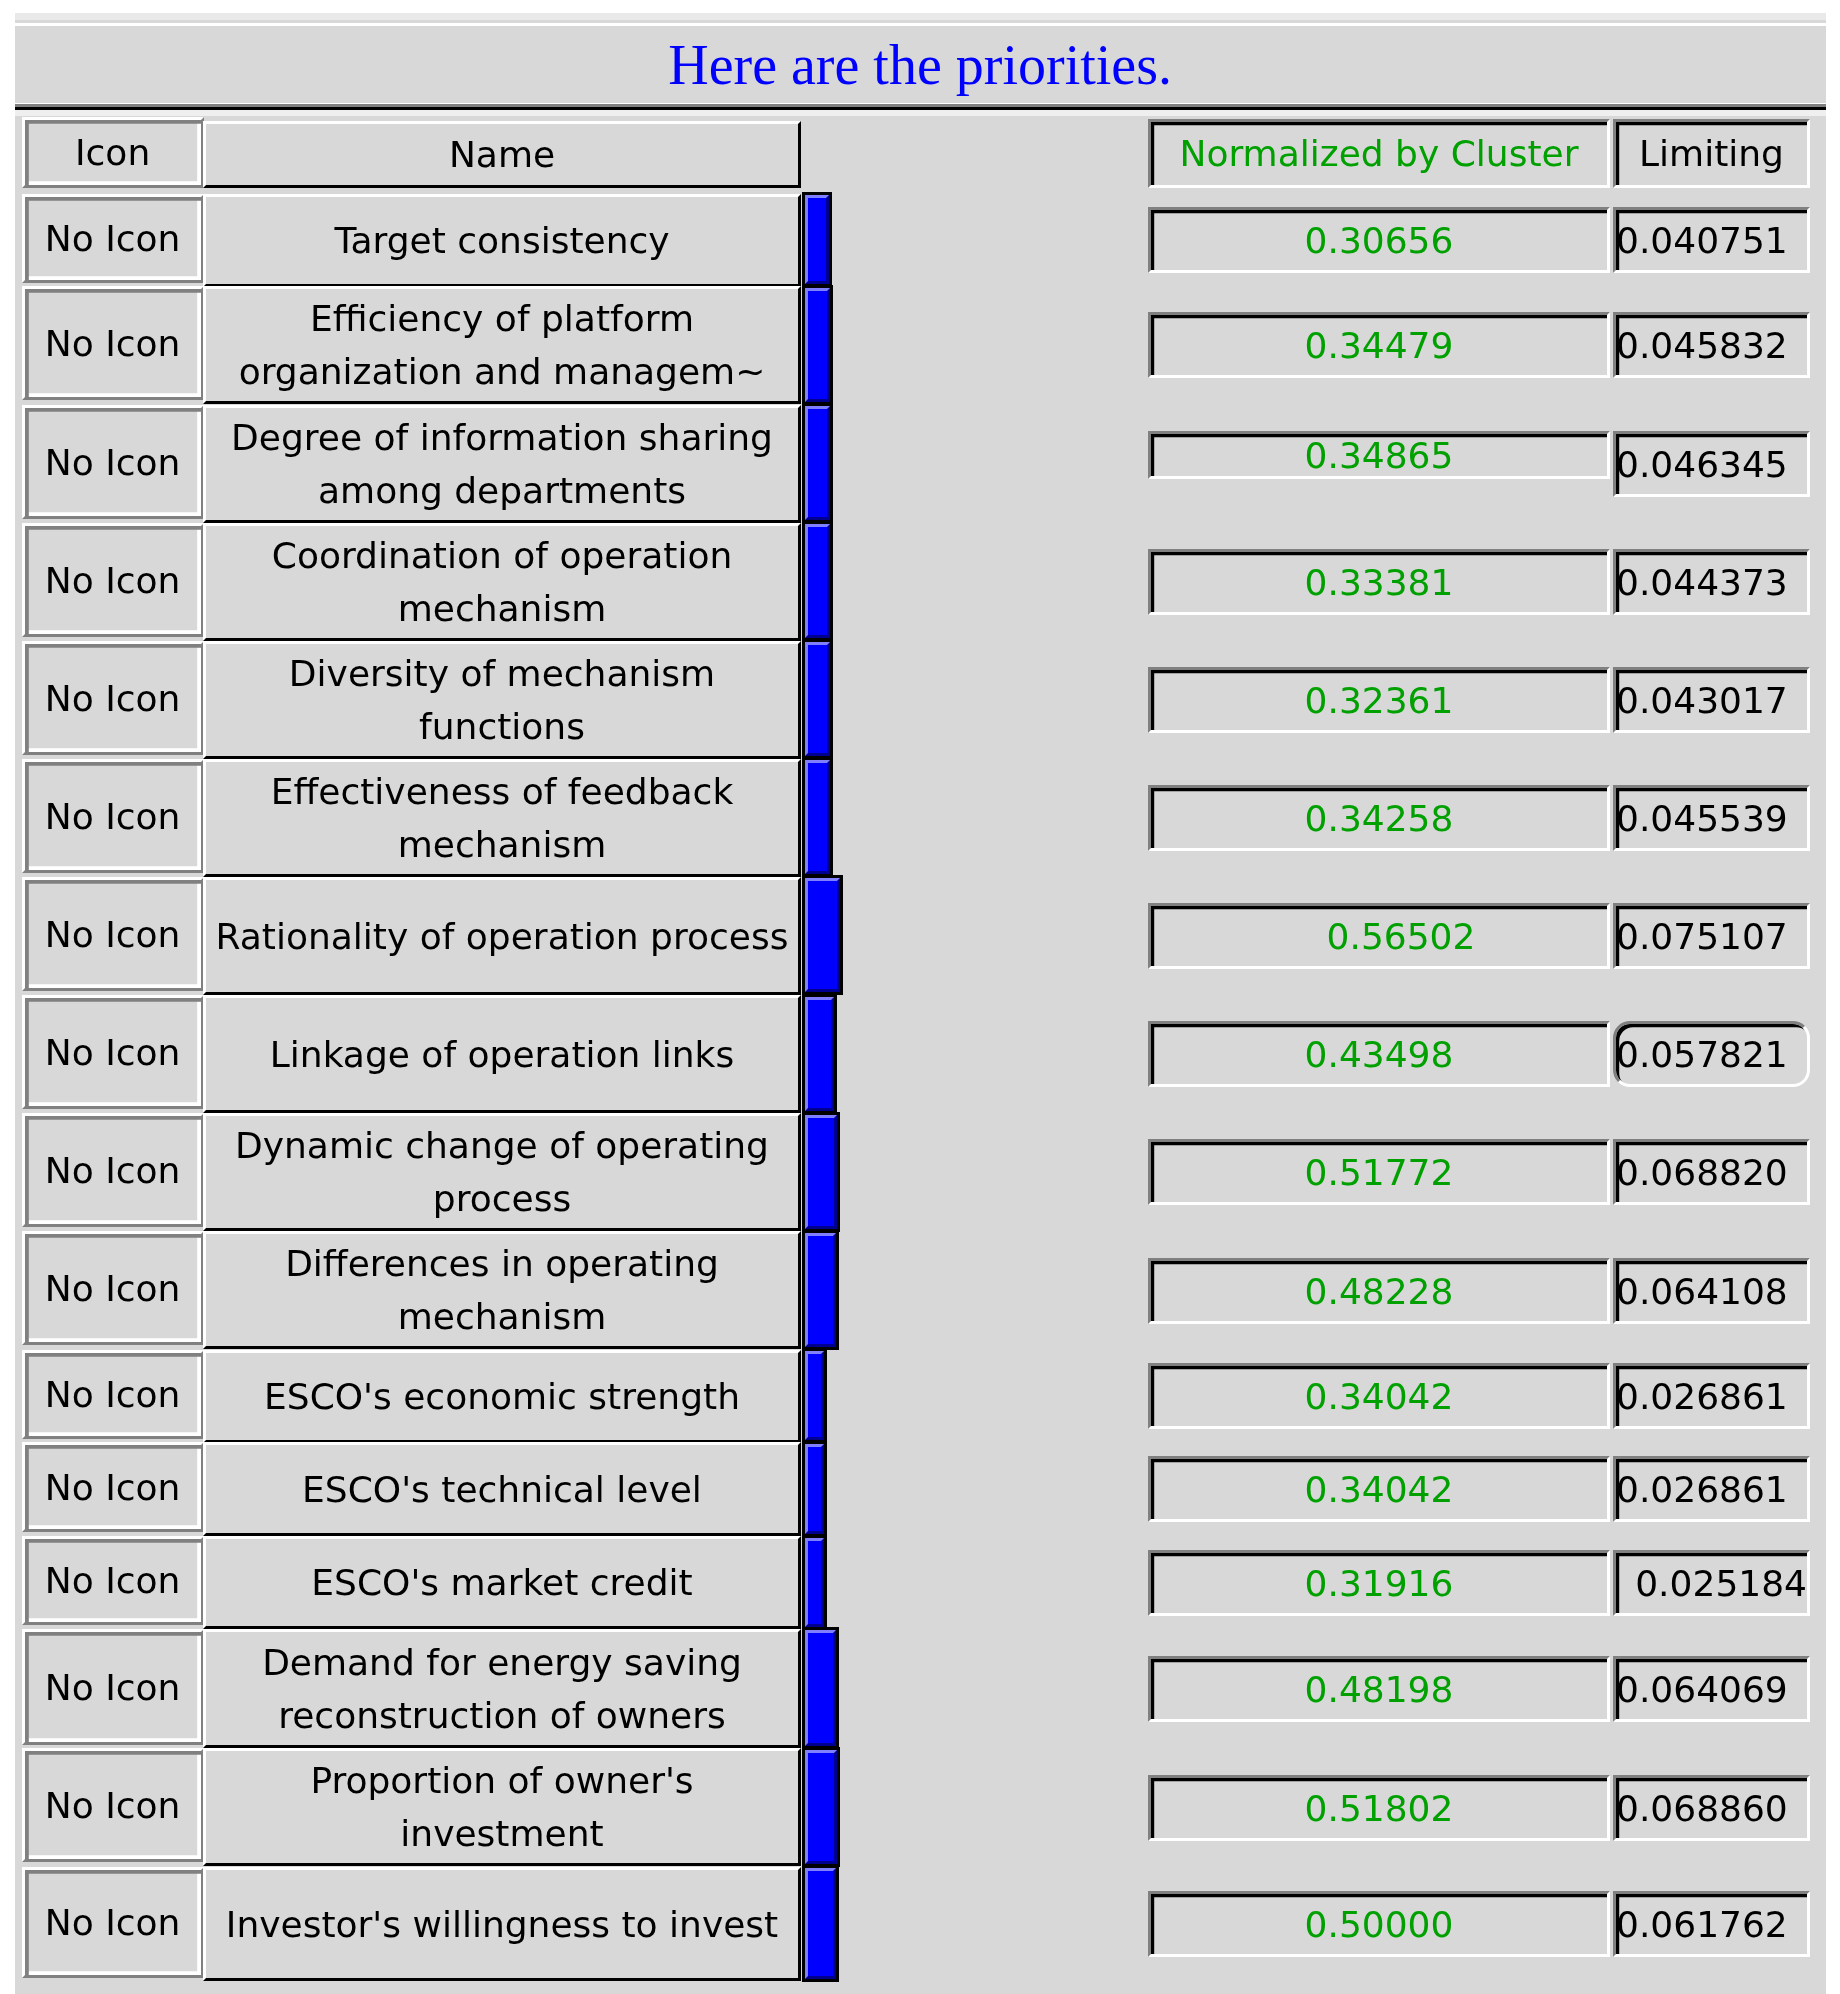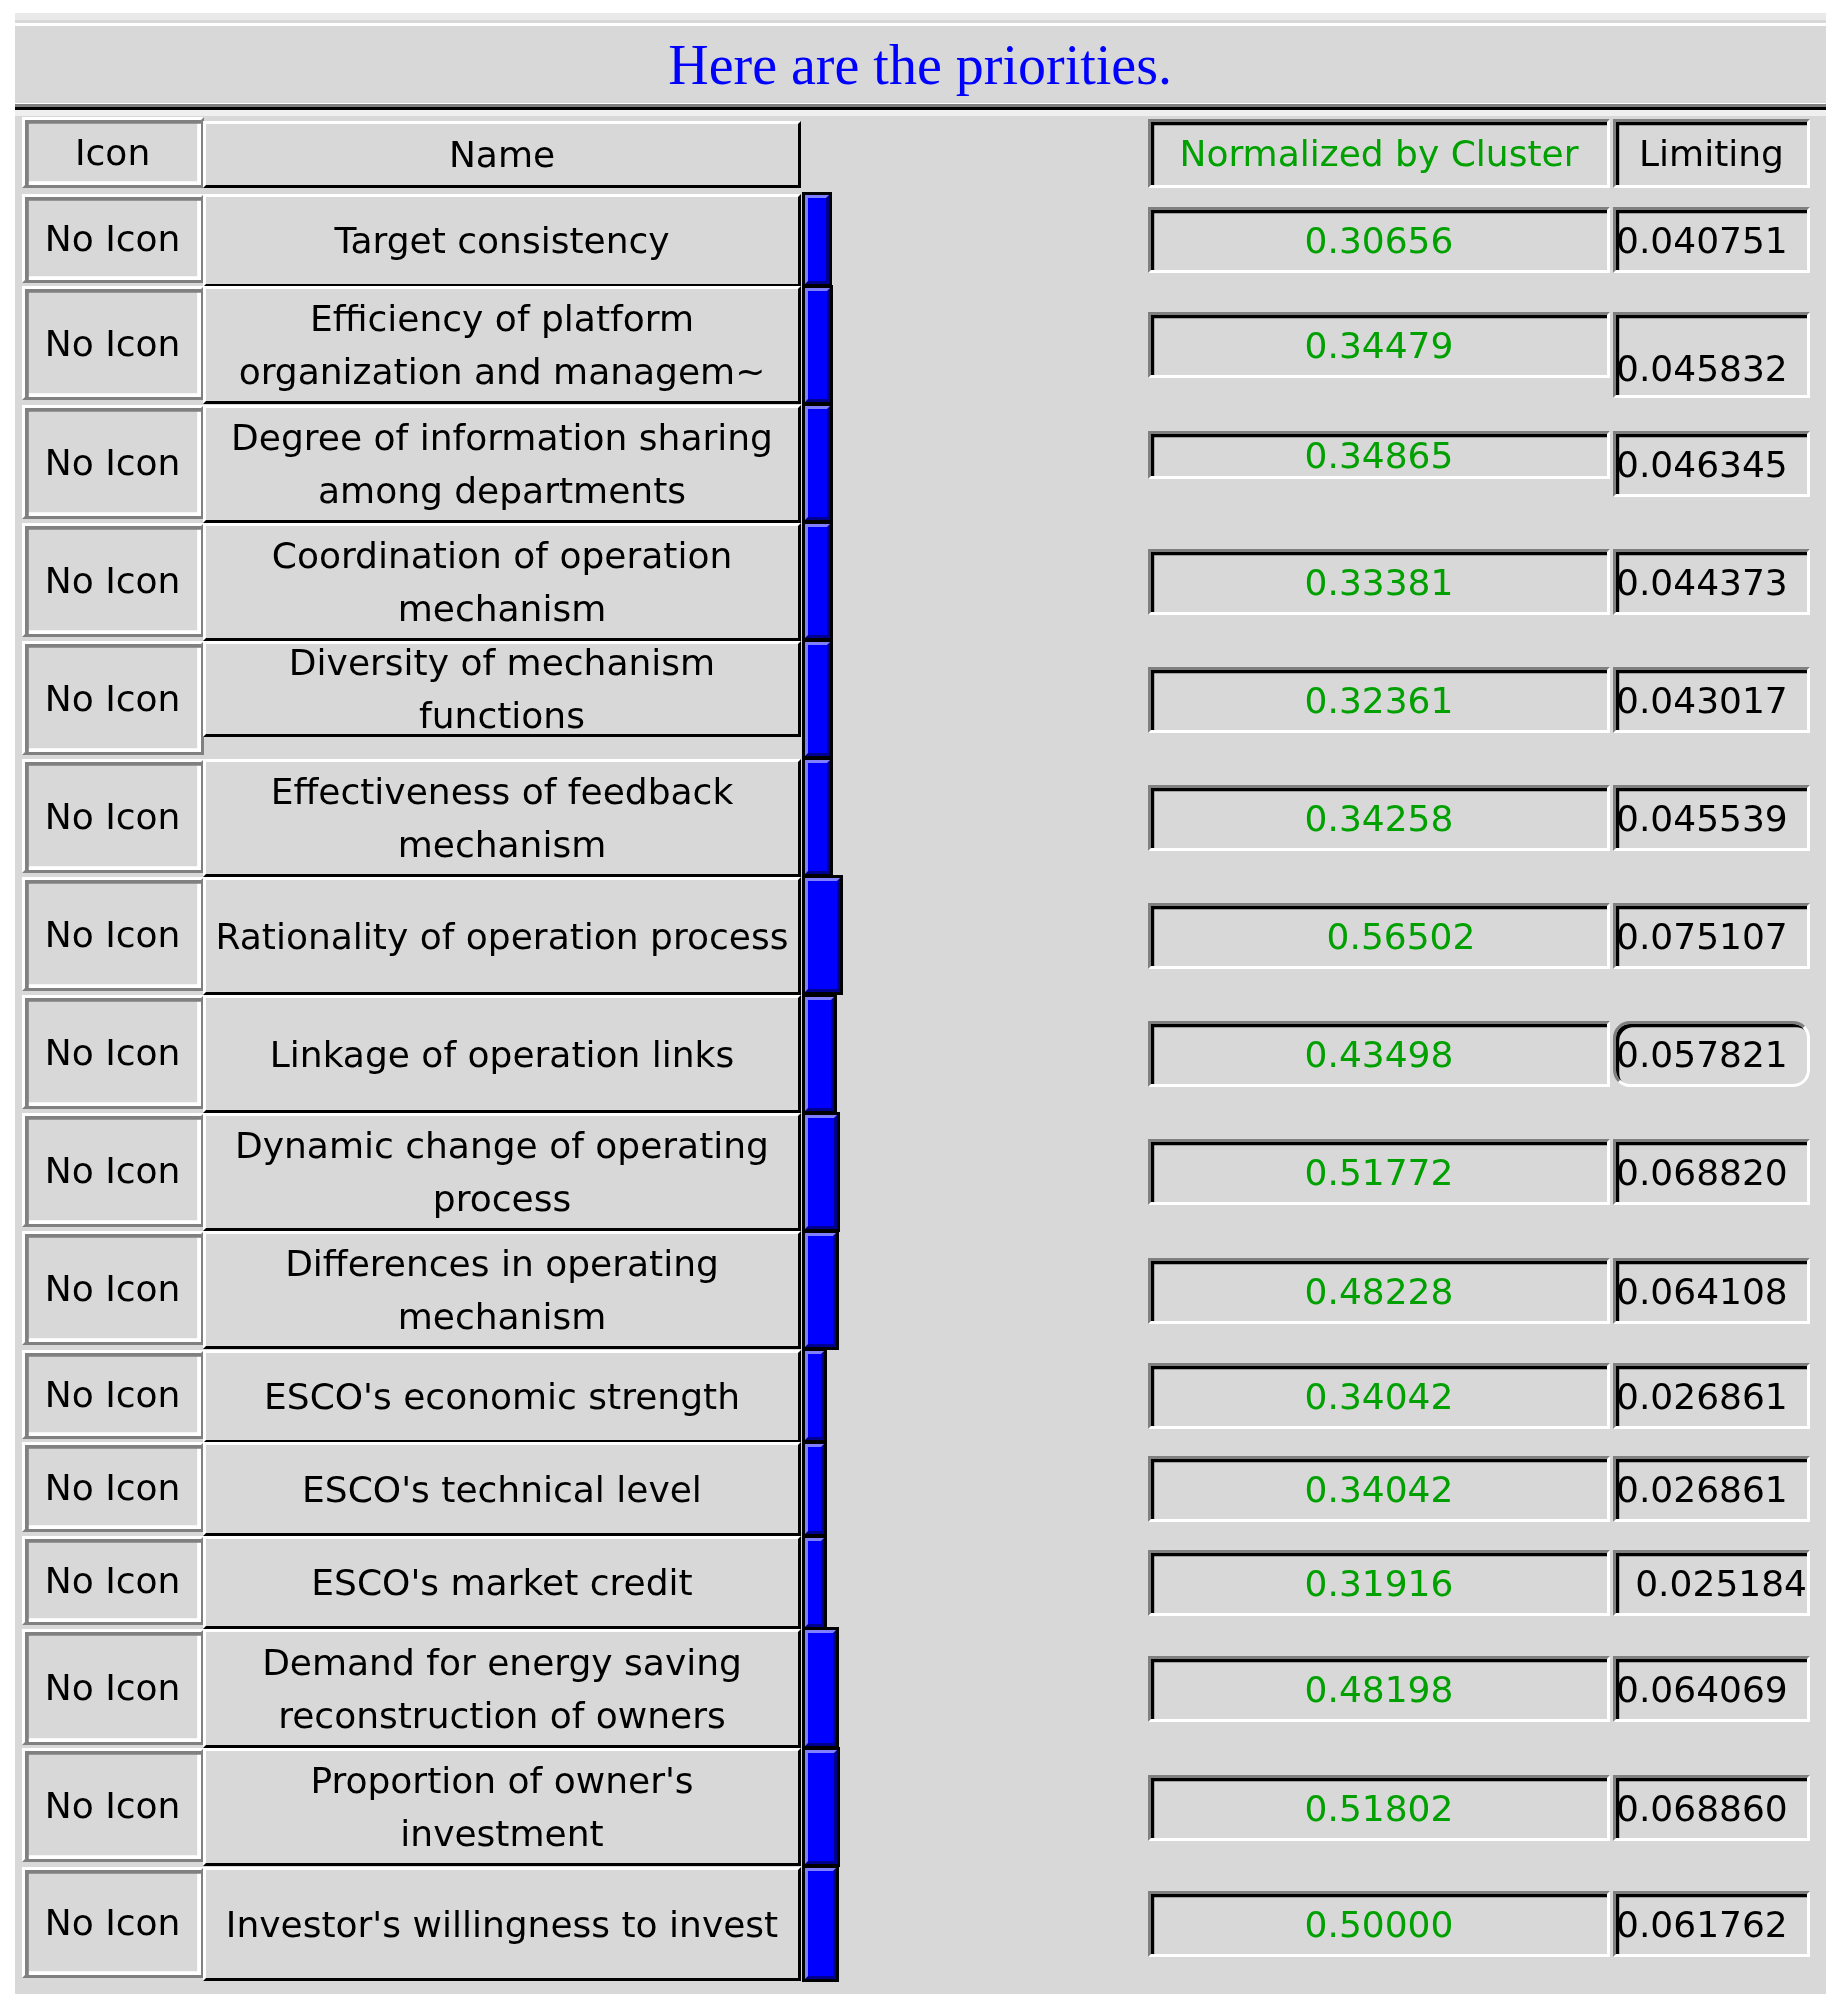--- a/index.html
+++ b/index.html
@@ -81,21 +81,21 @@
       <div class="cell raised txt" style="left:21.6px; top:286px; width:182px; height:114px;">
         <span>No Icon</span>
       </div>
       <div class="cell namecell txt" style="left:203px; top:286px; width:598px; height:118px; padding:0 6.4px;">
         <span>Efficiency of platform organization and managem~</span>
       </div>
       <div class="bar" style="left:805px; top:288px; width:25.4px; height:114px;"></div>
       <div class="cell sunken txt green" style="left:1148px; top:312px; width:462px; height:66px;">
         <span>0.34479</span>
       </div>
-      <div class="cell sunken txt" style="left:1613px; top:312px; width:197px; height:86px; justify-content:flex-start;align-items:flex-end;">
+      <div class="cell sunken txt" style="left:1613px; top:312px; width:197px; height:66px; justify-content:flex-start;">
         <span>0.045832</span>
       </div>
     </div>
     <div>
       <div class="cell raised txt" style="left:21.6px; top:405px; width:182px; height:114px;">
         <span>No Icon</span>
       </div>
       <div class="cell namecell txt" style="left:203px; top:405px; width:598px; height:118px; padding:0 6.4px;">
         <span>Degree of information sharing among departments</span>
       </div>
@@ -119,21 +119,21 @@
         <span>0.33381</span>
       </div>
       <div class="cell sunken txt" style="left:1613px; top:549px; width:197px; height:66px; justify-content:flex-start;">
         <span>0.044373</span>
       </div>
     </div>
     <div>
       <div class="cell raised txt" style="left:21.6px; top:641px; width:182px; height:114px;">
         <span>No Icon</span>
       </div>
-      <div class="cell namecell txt" style="left:203px; top:641px; width:598px; height:96px; padding:0 6.4px;">
+      <div class="cell namecell txt" style="left:203px; top:641px; width:598px; height:118px; padding:0 6.4px;">
         <span>Diversity of mechanism functions</span>
       </div>
       <div class="bar" style="left:805px; top:642px; width:25px; height:114px;"></div>
       <div class="cell sunken txt green" style="left:1148px; top:667px; width:462px; height:66px;">
         <span>0.32361</span>
       </div>
       <div class="cell sunken txt" style="left:1613px; top:667px; width:197px; height:66px; justify-content:flex-start;">
         <span>0.043017</span>
       </div>
     </div>

